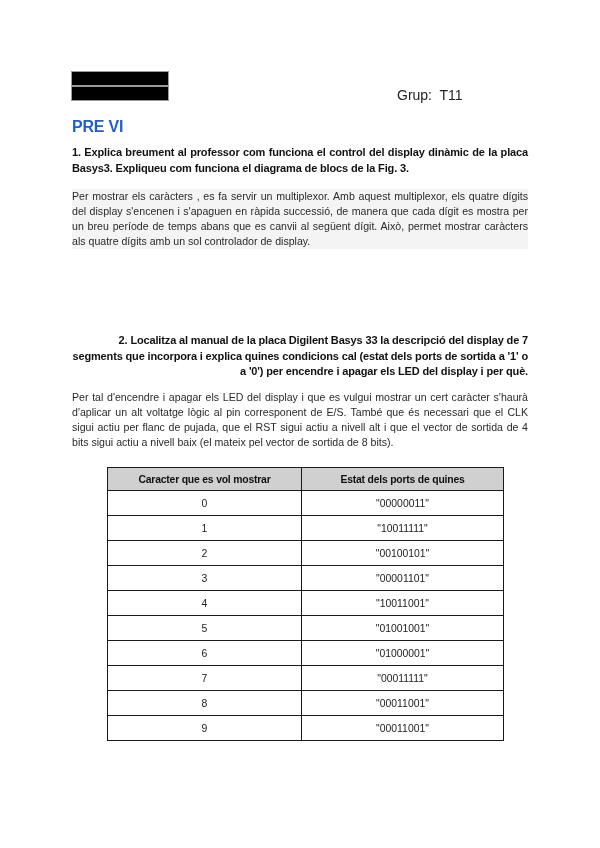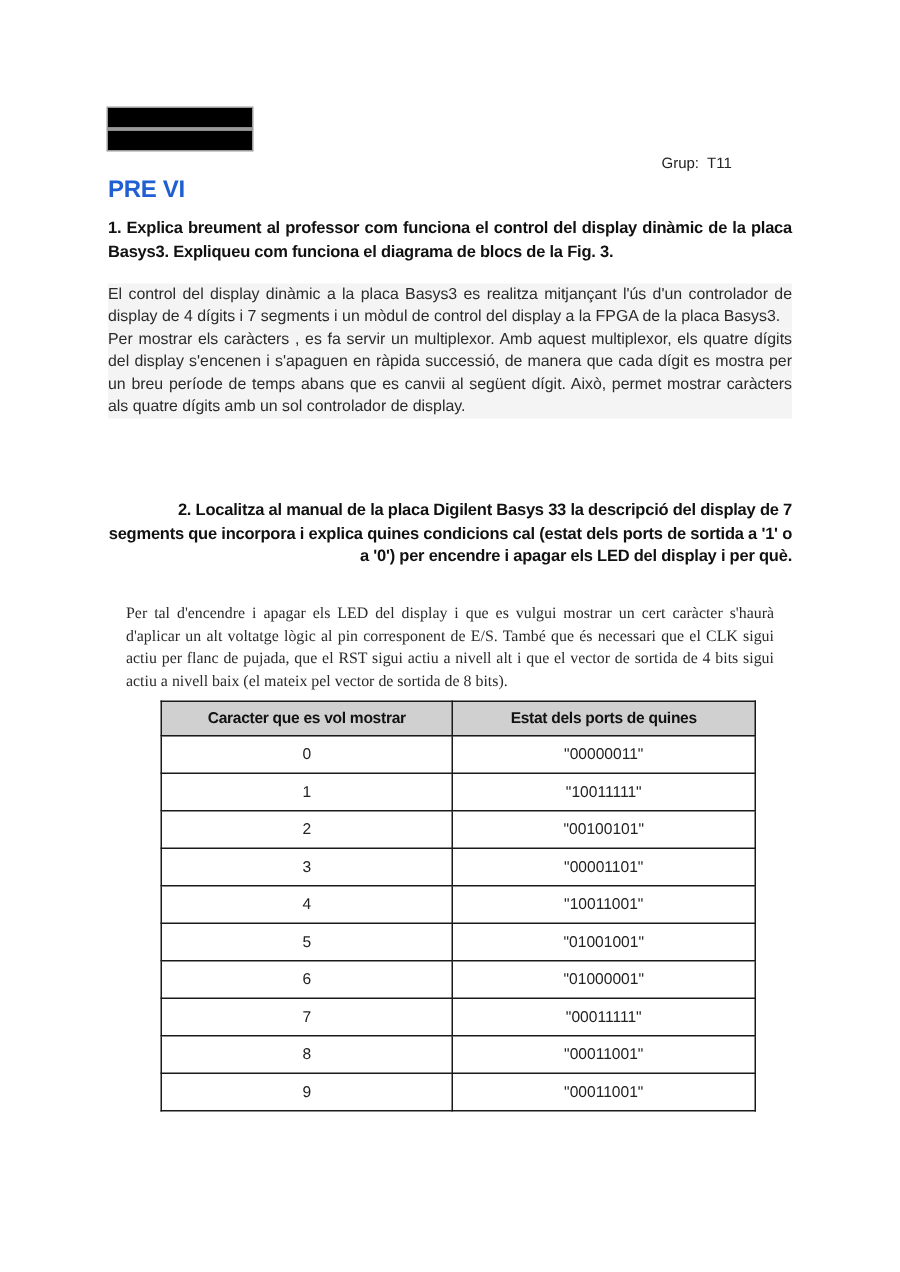--- a/index.html
+++ b/index.html
@@ -21,26 +21,25 @@
       width: 96px;
       height: 13px;
       background: #000;
       outline: 1px solid #9a9a9a;
     }
     #redact-1 { top: 72px; }
     #redact-2 { top: 87px; }
 
     .group {
       position: absolute;
-      top: 104px;
+      top: 87px;
       left: 397px;
-      font-size: 10px;
+      font-size: 14px;
       color: #222;
       white-space: pre;
-      margin-left: 44px;
     }
     .section-title {
       position: absolute;
       top: 118px;
       left: 72px;
       font-size: 16px;
       font-weight: bold;
       color: #1f5fd1;
       letter-spacing: -0.2px;
     }
@@ -66,21 +65,21 @@
       line-height: 15px;
       color: #2a2a2a;
       text-align: justify;
     }
     #a1 { top: 189px; }
     #a1 p {
       margin: 0;
       background: #f4f4f4;
     }
     #a2 { top: 390px; }
-    #a2 p { margin: 12px; font-family: Liberation Serif, serif; }
+    #a2 p { margin: 0; }
 
     table.chars {
       position: absolute;
       top: 467px;
       left: 107px;
       width: 397px;
       border-collapse: collapse;
       font-size: 10.4px;
       color: #222;
     }
@@ -105,21 +104,20 @@
 <div id="redact-1" class="redact"></div>
 <div id="redact-2" class="redact"></div>
 
 <div class="group"><span>Grup:</span>  <span>T11</span></div>
 
 <div class="section-title">PRE VI</div>
 
 <div id="q1" class="question">1. Explica breument al professor com funciona el control del display dinàmic de la placa Basys3. Expliqueu com funciona el diagrama de blocs de la Fig. 3.</div>
 
 <div id="a1" class="answer">
-  <p>El control del display dinàmic a la placa Basys3 es realitza mitjançant l'ús d'un controlador de display de 4 dígits i 7 segments i un mòdul de control del display a la FPGA de la placa Basys3.</p>
   <p>Per mostrar els caràcters , es fa servir un multiplexor. Amb aquest multiplexor, els quatre dígits del display s'encenen i s'apaguen en ràpida successió, de manera que cada dígit es mostra per un breu període de temps abans que es canvii al següent dígit. Això, permet mostrar caràcters als quatre dígits amb un sol controlador de display.</p>
 </div>
 
 <div id="q2" class="question">2. Localitza al manual de la placa Digilent Basys 33 la descripció del display de 7 segments que incorpora i explica quines condicions cal (estat dels ports de sortida a '1' o a '0') per encendre i apagar els LED del display i per què.</div>
 
 <div id="a2" class="answer">
   <p>Per tal d'encendre i apagar els LED del display i que es vulgui mostrar un cert caràcter s'haurà d'aplicar un alt voltatge lògic al pin corresponent de E/S. També que és necessari que el CLK sigui actiu per flanc de pujada, que el RST sigui actiu a nivell alt i que el vector de sortida de 4 bits sigui actiu a nivell baix (el mateix pel vector de sortida de 8 bits).</p>
 </div>
 
 <table class="chars">

